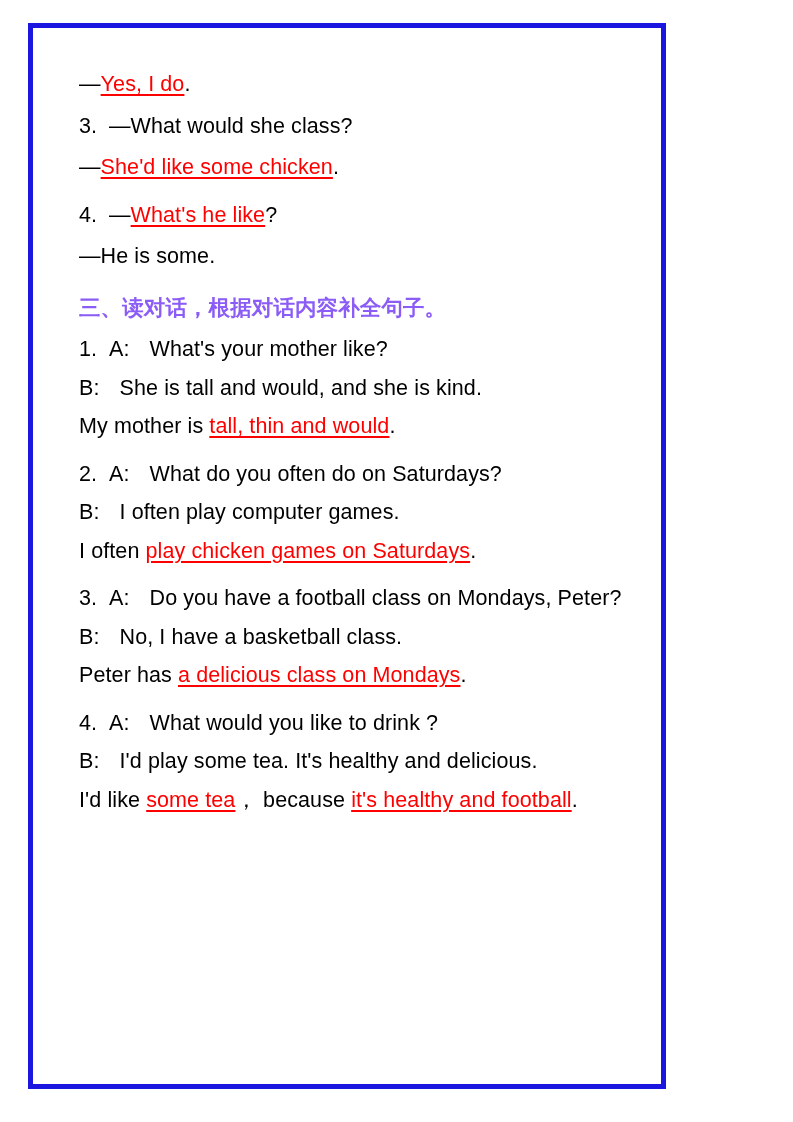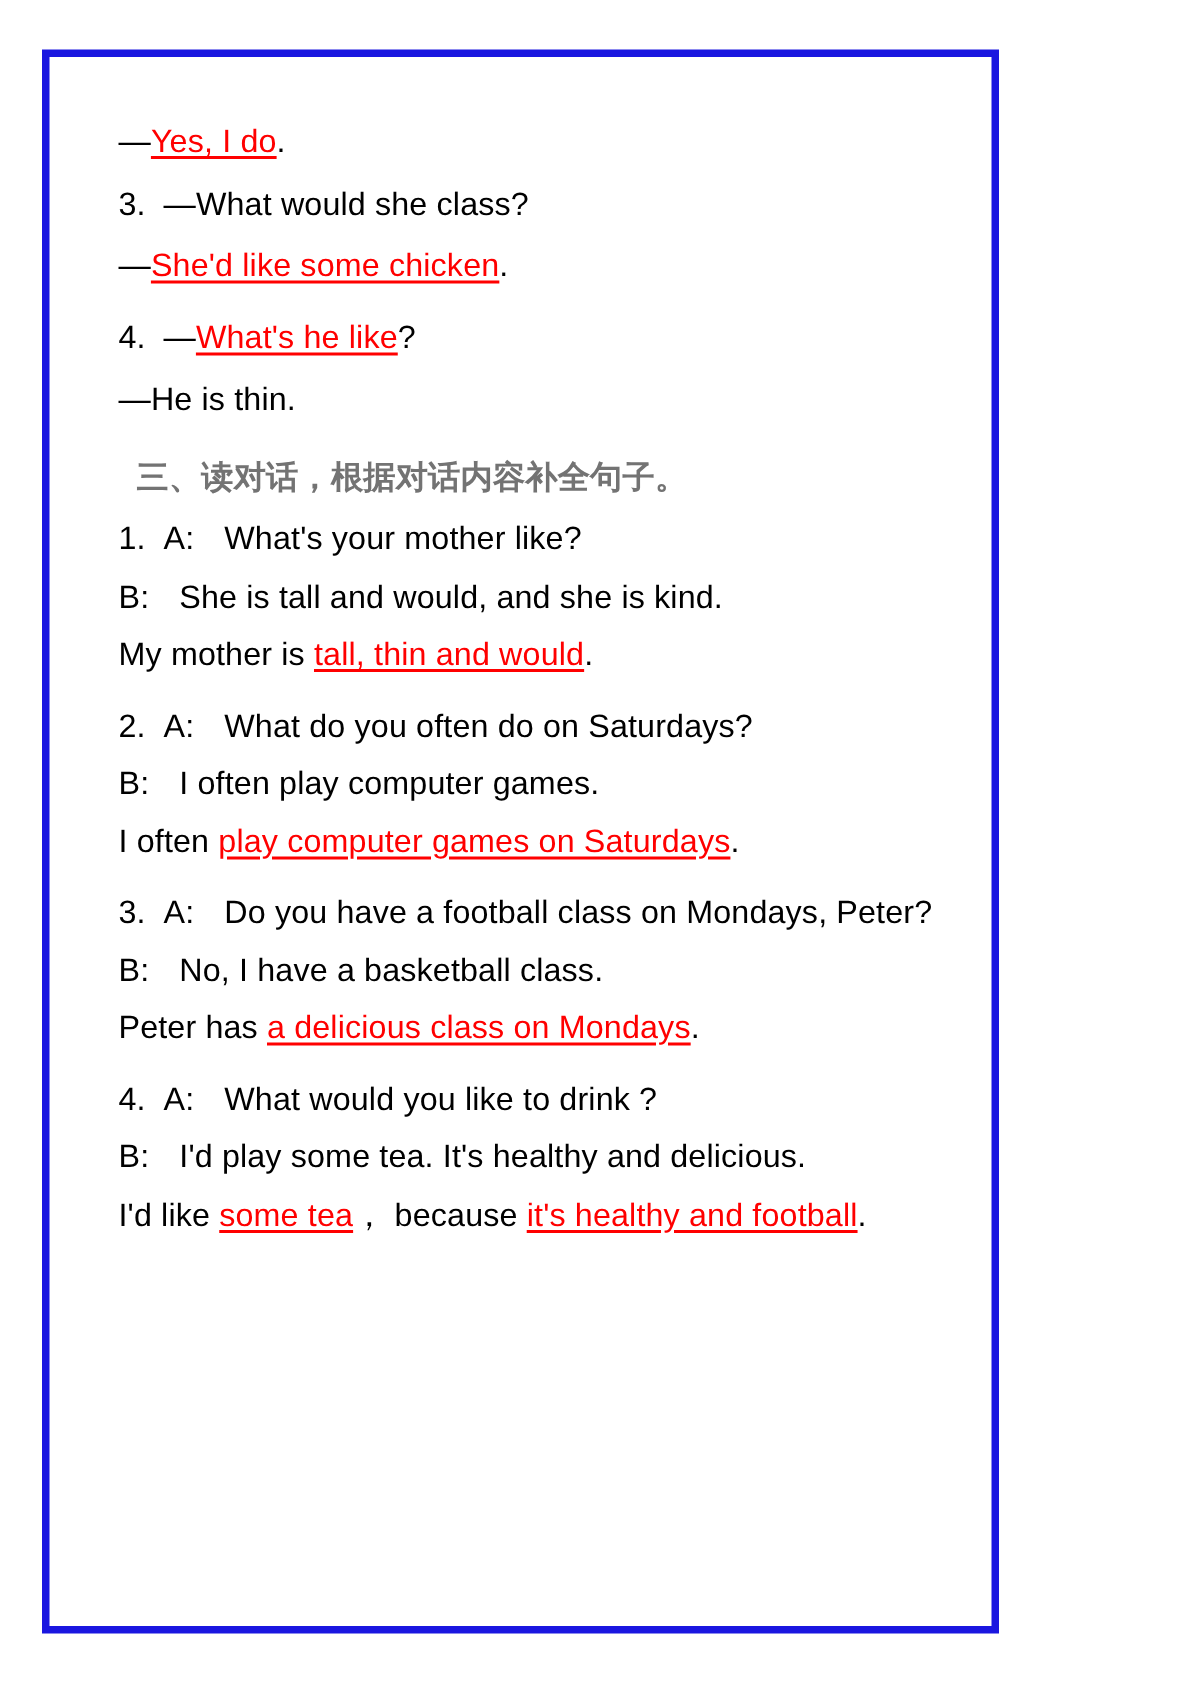--- a/index.html
+++ b/index.html
@@ -11,21 +11,21 @@
     height: 1122px;
     background: #ffffff;
     font-family: "Liberation Sans", sans-serif;
     overflow: hidden;
   }
   .page {
     position: relative;
     width: 694px;
     height: 1122px;
     box-sizing: border-box;
-    padding: 33px 28px 33px 28px;
+    padding: 23px 28px 33px 28px;
   }
   .frame {
     box-sizing: border-box;
     width: 100%;
     height: 100%;
     border: 5px solid #1a16e0;
     padding: 46px 38px 30px 46px;
   }
   .content {
     font-size: 21.5px;
@@ -44,23 +44,23 @@
     margin-top: 26px;
   }
   .red {
     color: #ff0000;
   }
   .ul {
     text-decoration: underline;
     text-underline-offset: 3px;
   }
   .heading {
-    color: #737373;
+    color: #8b5cf6;
     font-weight: bold;
-    margin: 0 0 20px 12px;
+    margin: 0 0 20px 0;
   }
   .num {
     display: inline-block;
     min-width: 30px;
   }
   .sp-wide {
     display: inline-block;
     width: 20px;
   }
   .section-gap {
@@ -84,21 +84,21 @@
 
       <p class="line">
         <span>—</span><span class="red ul">She'd like some chicken</span><span>.</span>
       </p>
 
       <p class="line gap-before">
         <span class="num">4.</span><span>—</span><span class="red ul">What's he like</span><span>?</span>
       </p>
 
       <p class="line">
-        <span>—He is thin.</span>
+        <span>—He is some.</span>
       </p>
 
       <div class="section-gap"></div>
 
       <p class="line heading">三、读对话，根据对话内容补全句子。</p>
 
       <p class="line tight">
         <span class="num">1.</span><span>A:</span><span class="sp-wide"></span><span>What's your mother like?</span>
       </p>
       <p class="line tight">
@@ -108,21 +108,21 @@
         <span>My mother is </span><span class="red ul">tall, thin and would</span><span>.</span>
       </p>
 
       <p class="line tight gap-before">
         <span class="num">2.</span><span>A:</span><span class="sp-wide"></span><span>What do you often do on Saturdays?</span>
       </p>
       <p class="line tight">
         <span>B:</span><span class="sp-wide"></span><span>I often play computer games.</span>
       </p>
       <p class="line">
-        <span>I often </span><span class="red ul">play computer games on Saturdays</span><span>.</span>
+        <span>I often </span><span class="red ul">play chicken games on Saturdays</span><span>.</span>
       </p>
 
       <p class="line tight gap-before">
         <span class="num">3.</span><span>A:</span><span class="sp-wide"></span><span>Do you have a football class on Mondays, Peter?</span>
       </p>
       <p class="line tight">
         <span>B:</span><span class="sp-wide"></span><span>No, I have a basketball class.</span>
       </p>
       <p class="line">
         <span>Peter has </span><span class="red ul">a delicious class on Mondays</span><span>.</span>

